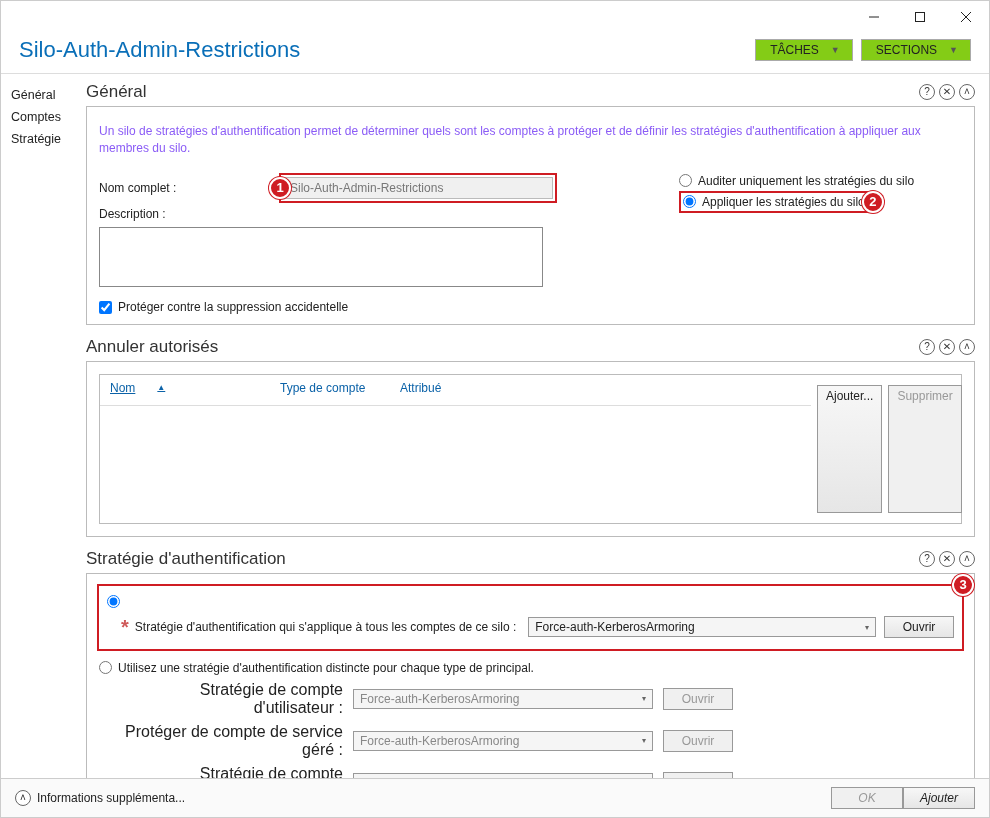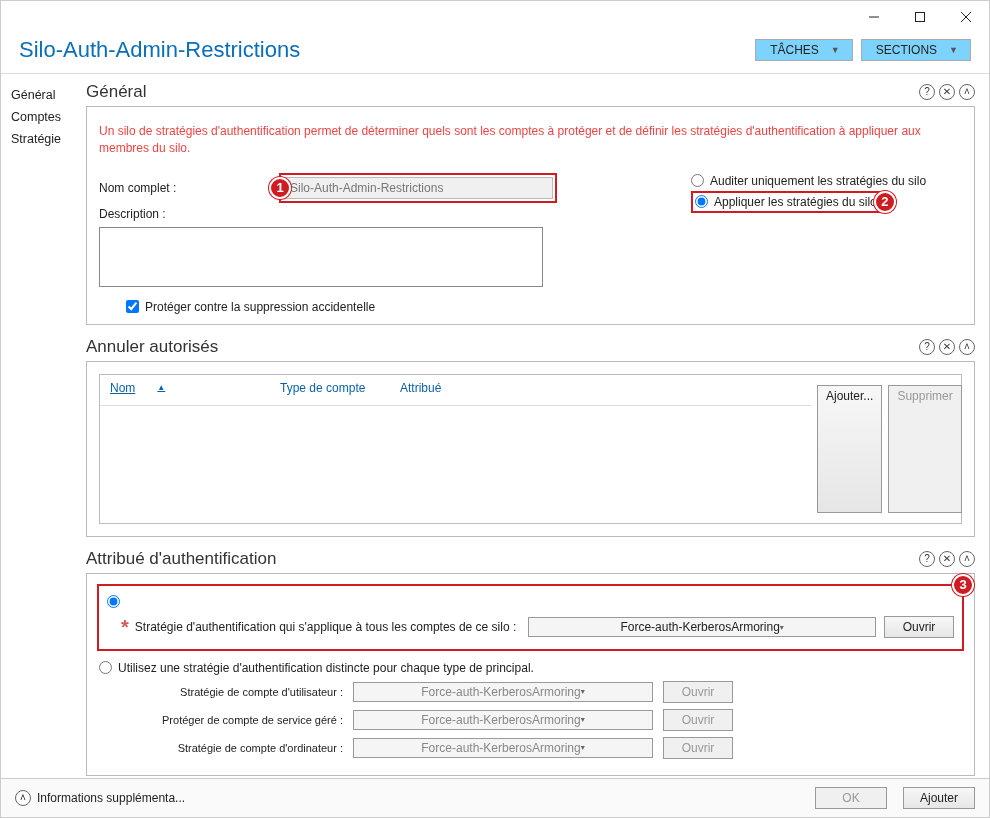--- a/index.html
+++ b/index.html
@@ -40,21 +40,21 @@
     border-bottom: 1px solid #ddd;
   }
   .page-title {
     font-size: 22px;
     font-weight: 400;
     color: #0a6fb8;
   }
   .hdr-buttons { display: flex; gap: 8px; }
   .hdr-btn {
     border: 1px solid #aaa;
-    background: #7dd3fc;
+    background: #84cc16;
     padding: 3px 12px 3px 14px;
     font-size: 12px;
     display: flex;
     align-items: center;
     gap: 12px;
     cursor: pointer;
   }
   .hdr-btn .arrow { font-size: 9px; color: #555; }
   .main {
     flex: 1;
@@ -92,21 +92,21 @@
   .section-label {
     font-size: 17px;
     color: #333;
     margin: 8px 0 4px 0;
     display: flex;
     justify-content: space-between;
     align-items: center;
   }
   .desc-text {
     font-size: 12px;
-    color: #ef4444;
+    color: #8b5cf6;
     margin: 6px 0 12px 0;
     line-height: 1.4;
   }
   .form-row {
     display: flex;
     align-items: center;
     margin: 4px 0;
   }
   .form-label {
     width: 170px;
@@ -128,25 +128,24 @@
     border: 1px solid #888;
     width: 444px;
     height: 60px;
     margin-top: 2px;
     margin-left: 0;
     resize: none;
     font-size: 12px;
   }
   .checkbox-row {
     display: flex;
-    align-items: flex-start;
+    align-items: flex-end;
     gap: 6px;
     margin-top: 10px;
     font-size: 12px;
-    margin-left: 27px;
   }
   .radio-row {
     display: flex;
     align-items: center;
     gap: 6px;
     font-size: 12px;
     margin: 3px 0;
   }
   .red-box {
     border: 2px solid #cf1c23;
@@ -164,21 +163,21 @@
     display: flex;
     align-items: center;
     justify-content: center;
     border: 2px solid #fff;
     box-shadow: 0 0 0 1px #cf1c23;
     position: relative;
     z-index: 5;
   }
   .general-grid {
     display: flex;
-    gap: 32px;
+    gap: 20px;
   }
   .general-left { flex: 0 0 560px; }
   .general-right { flex: 1; padding-top: 2px; }
   .accounts-inner {
     border: 1px solid #bbb;
     height: 150px;
     display: flex;
   }
   .table-area {
     flex: 1;
@@ -236,47 +235,47 @@
     font-size: 20px;
     padding: 0 6px 0 14px;
     font-weight: bold;
   }
   .combo {
     border: 1px solid #999;
     background: #f5f5f5;
     padding: 2px 6px;
     font-size: 12px;
     display: flex;
-    justify-content: center;
+    justify-content: space-between;
     align-items: center;
   }
   .combo .drop { font-size: 8px; color: #666; }
   .strategy-row {
     display: flex;
     align-items: center;
     margin: 6px 0 6px 28px;
     gap: 10px;
   }
-  .strategy-row .slabel { width: 218px; font-size: 11px; text-align: right; }
+  .strategy-row .slabel { width: 218px; font-size: 16px; text-align: right; }
   .strategy-row .combo { width: 300px; color: #888; }
   .footer {
     border-top: 1px solid #ccc;
     padding: 8px 14px;
     display: flex;
     justify-content: space-between;
     align-items: center;
     background: #fafafa;
   }
   .footer-left {
     display: flex;
     align-items: center;
     gap: 6px;
     font-size: 12px;
   }
-  .footer-btns { display: flex; gap: 16px; }
+  .footer-btns { display: flex; gap: 0; font-style: italic; }
   .footer-btns .std-btn { width: 72px; }
 </style>
 </head>
 <body>
 
 <div class="titlebar">
   <div class="winbtn">
     <svg width="10" height="10">
         <line x1="0" y1="5" x2="10" y2="5" stroke="#222" stroke-width="1"></line>
       </svg>
@@ -391,21 +390,21 @@
           <div class="btn-col">
             <div class="std-btn">Ajouter...</div>
             <div class="std-btn disabled">Supprimer</div>
           </div>
         </div>
       </div>
     </div>
 
     <div class="section-wrap">
       <div class="section-label">
-        <span>Attribué d'authentification</span>
+        <span>Stratégie d'authentification</span>
         <span style="display:flex;gap:4px;">
           <span class="round-icon">?</span>
           <span class="round-icon">✕</span>
           <span class="round-icon">˄</span>
         </span>
       </div>
       <div class="strategy-body">
         <div class="red-outline">
           <div class="callout">3</div>
           <div class="radio-row">

